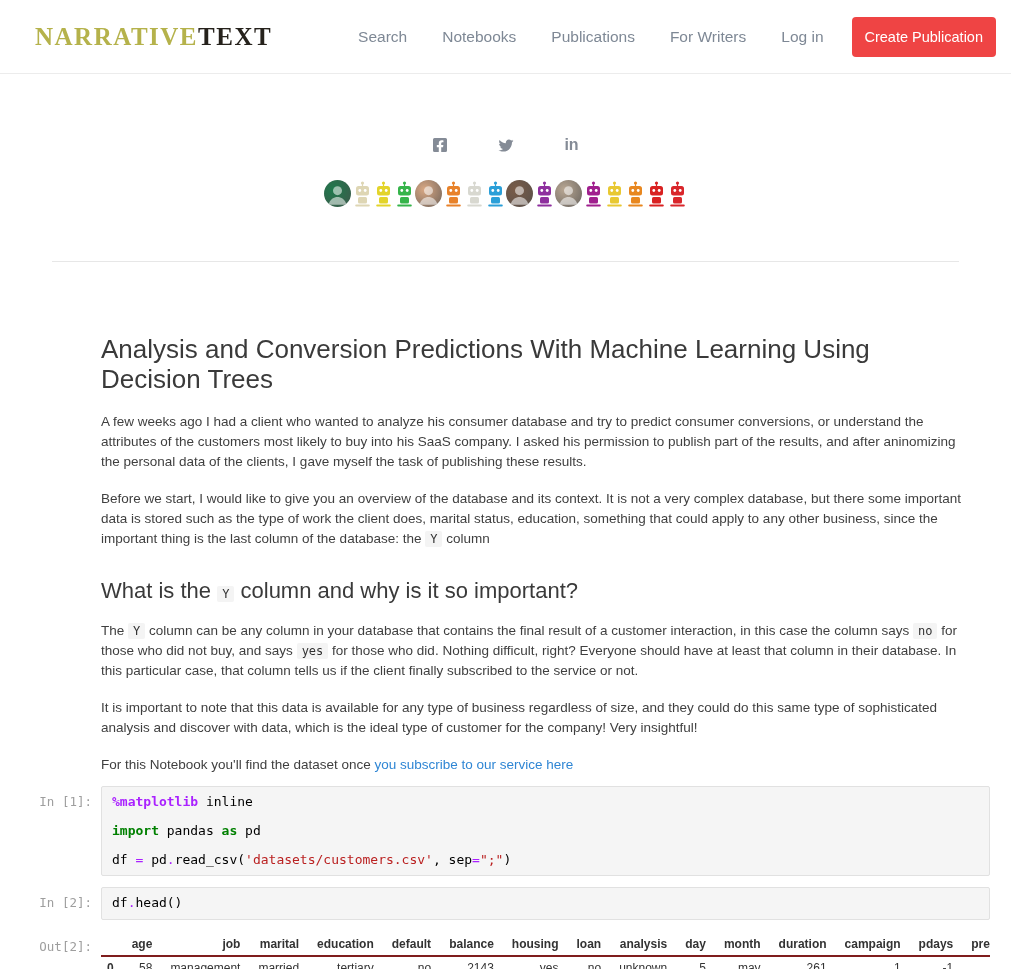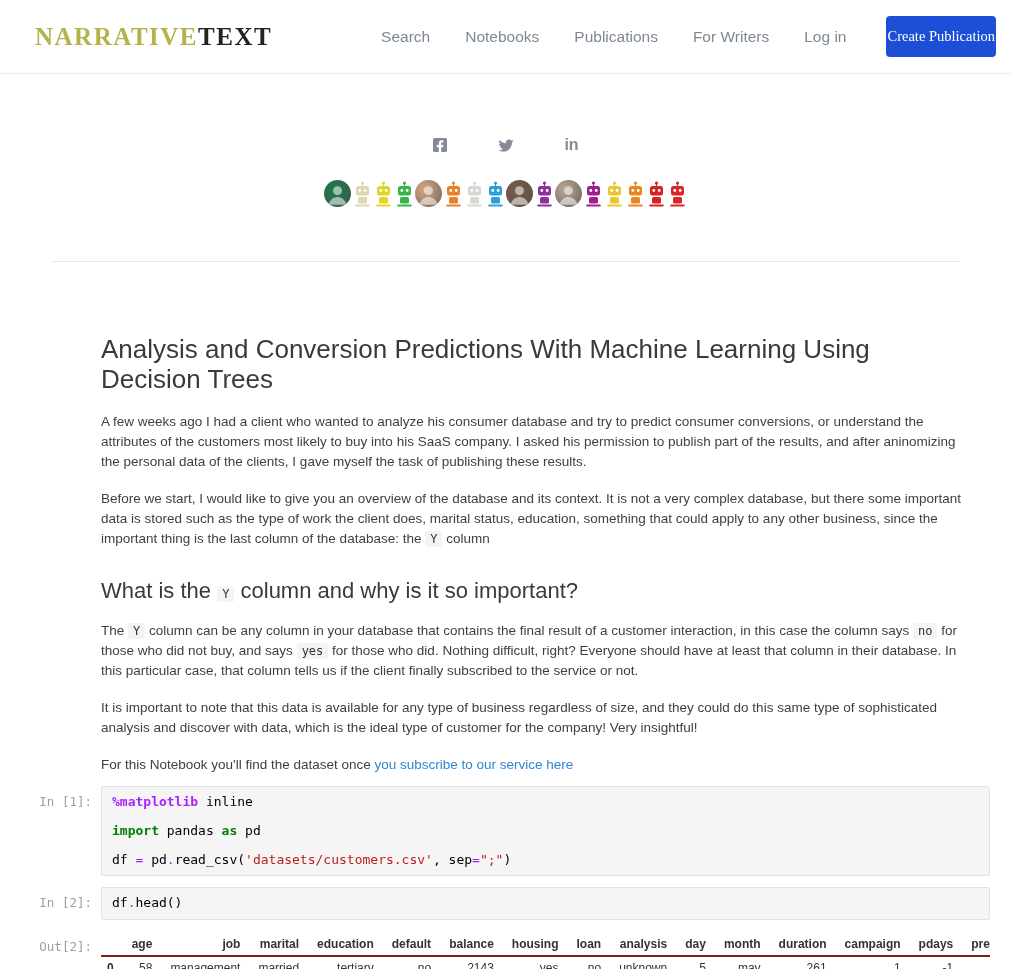--- a/index.html
+++ b/index.html
@@ -5,23 +5,23 @@
 <style>
   * { margin:0; padding:0; box-sizing:border-box; }
   body { background:#fff; font-family:"Liberation Sans", sans-serif; }
   .page { width:1011px; height:969px; overflow:hidden; background:#fff; position:relative; }
 
   
   .navbar { display:flex; align-items:center; height:74px; padding:0 15px 0 35px; border-bottom:1px solid #ececec; background:#fff; }
   .logo { font-family:"Liberation Serif", serif; font-weight:bold; font-size:25px; letter-spacing:1.5px; text-transform:uppercase; cursor:pointer; white-space:nowrap; }
   .logo-a { color:#b5b24b; }
   .logo-b { color:#26221c; }
-  .main-nav { margin-left:auto; display:flex; align-items:center; gap:35px; margin-right:40px; }
+  .main-nav { margin-left:auto; display:flex; align-items:center; gap:35px; margin-right:28px; }
   .nav-item { color:#7e8895; font-size:15.5px; cursor:pointer; white-space:nowrap; }
-  .cta-btn { background:#1d4ed8; color:#fff; border:none; border-radius:4px; padding:12px 1px; font-size:14.5px; font-family:Liberation Serif, serif; cursor:pointer; }
+  .cta-btn { background:#ef4444; color:#fff; border:none; border-radius:4px; padding:12px 13px; font-size:14.5px; font-family:Liberation Sans, sans-serif; cursor:pointer; }
 
   
   .share-row { margin-top:62px; display:flex; justify-content:center; gap:48px; align-items:center; }
   .share-icon { width:18px; height:18px; cursor:pointer; display:flex; align-items:center; justify-content:center; }
   .share-icon svg { display:block; }
   .li-text { font-size:16px; font-weight:bold; color:#848b96; font-family:"Liberation Sans", sans-serif; line-height:1; }
 
   
   .avatar-row { margin-top:23px; display:flex; justify-content:center; align-items:flex-end; gap:1px; height:30px; }
   .avatar { display:flex; align-items:flex-end; justify-content:center; cursor:pointer; }

